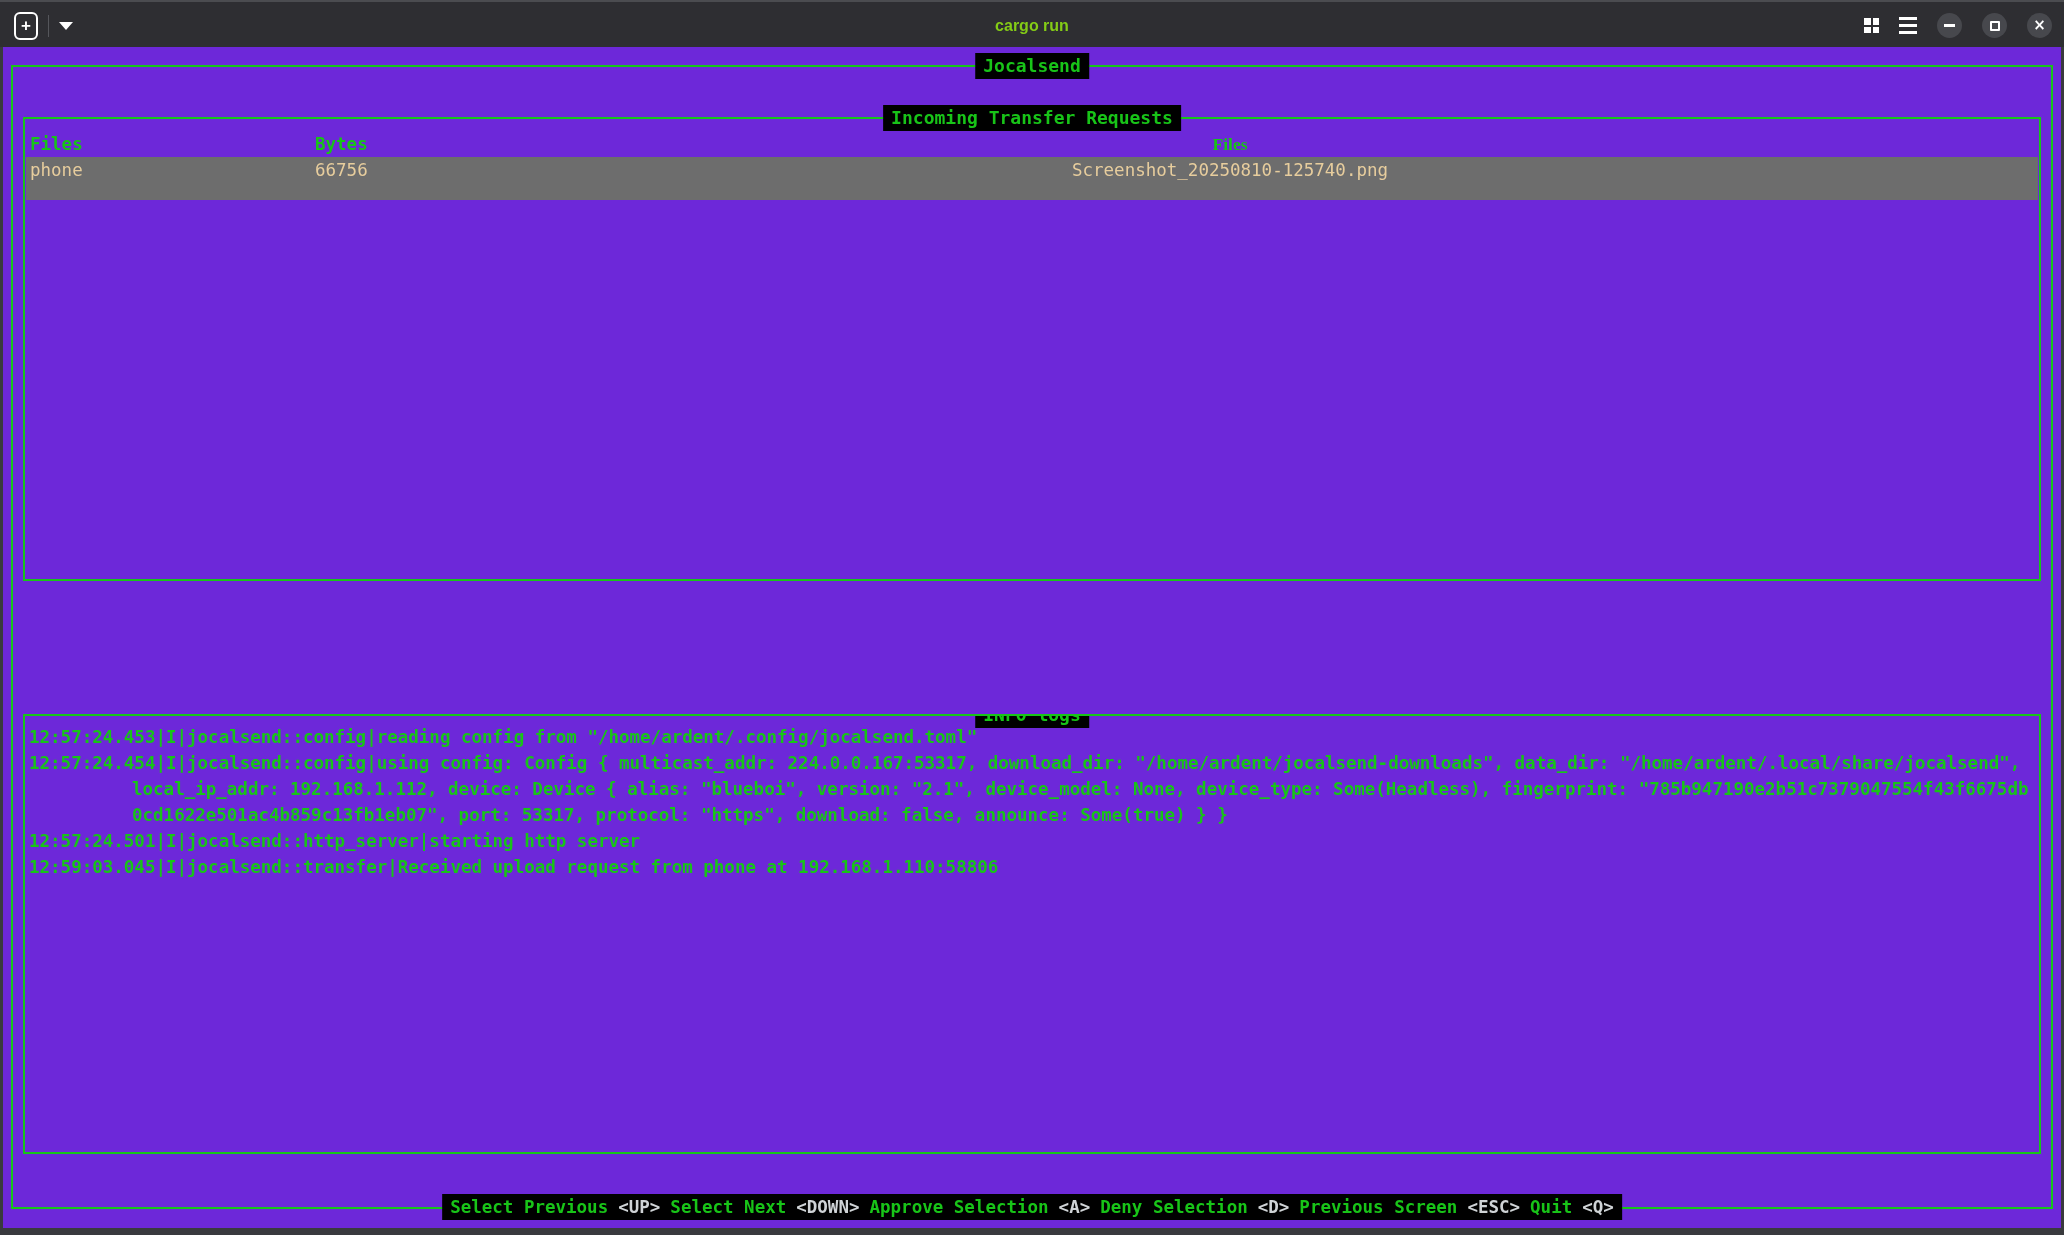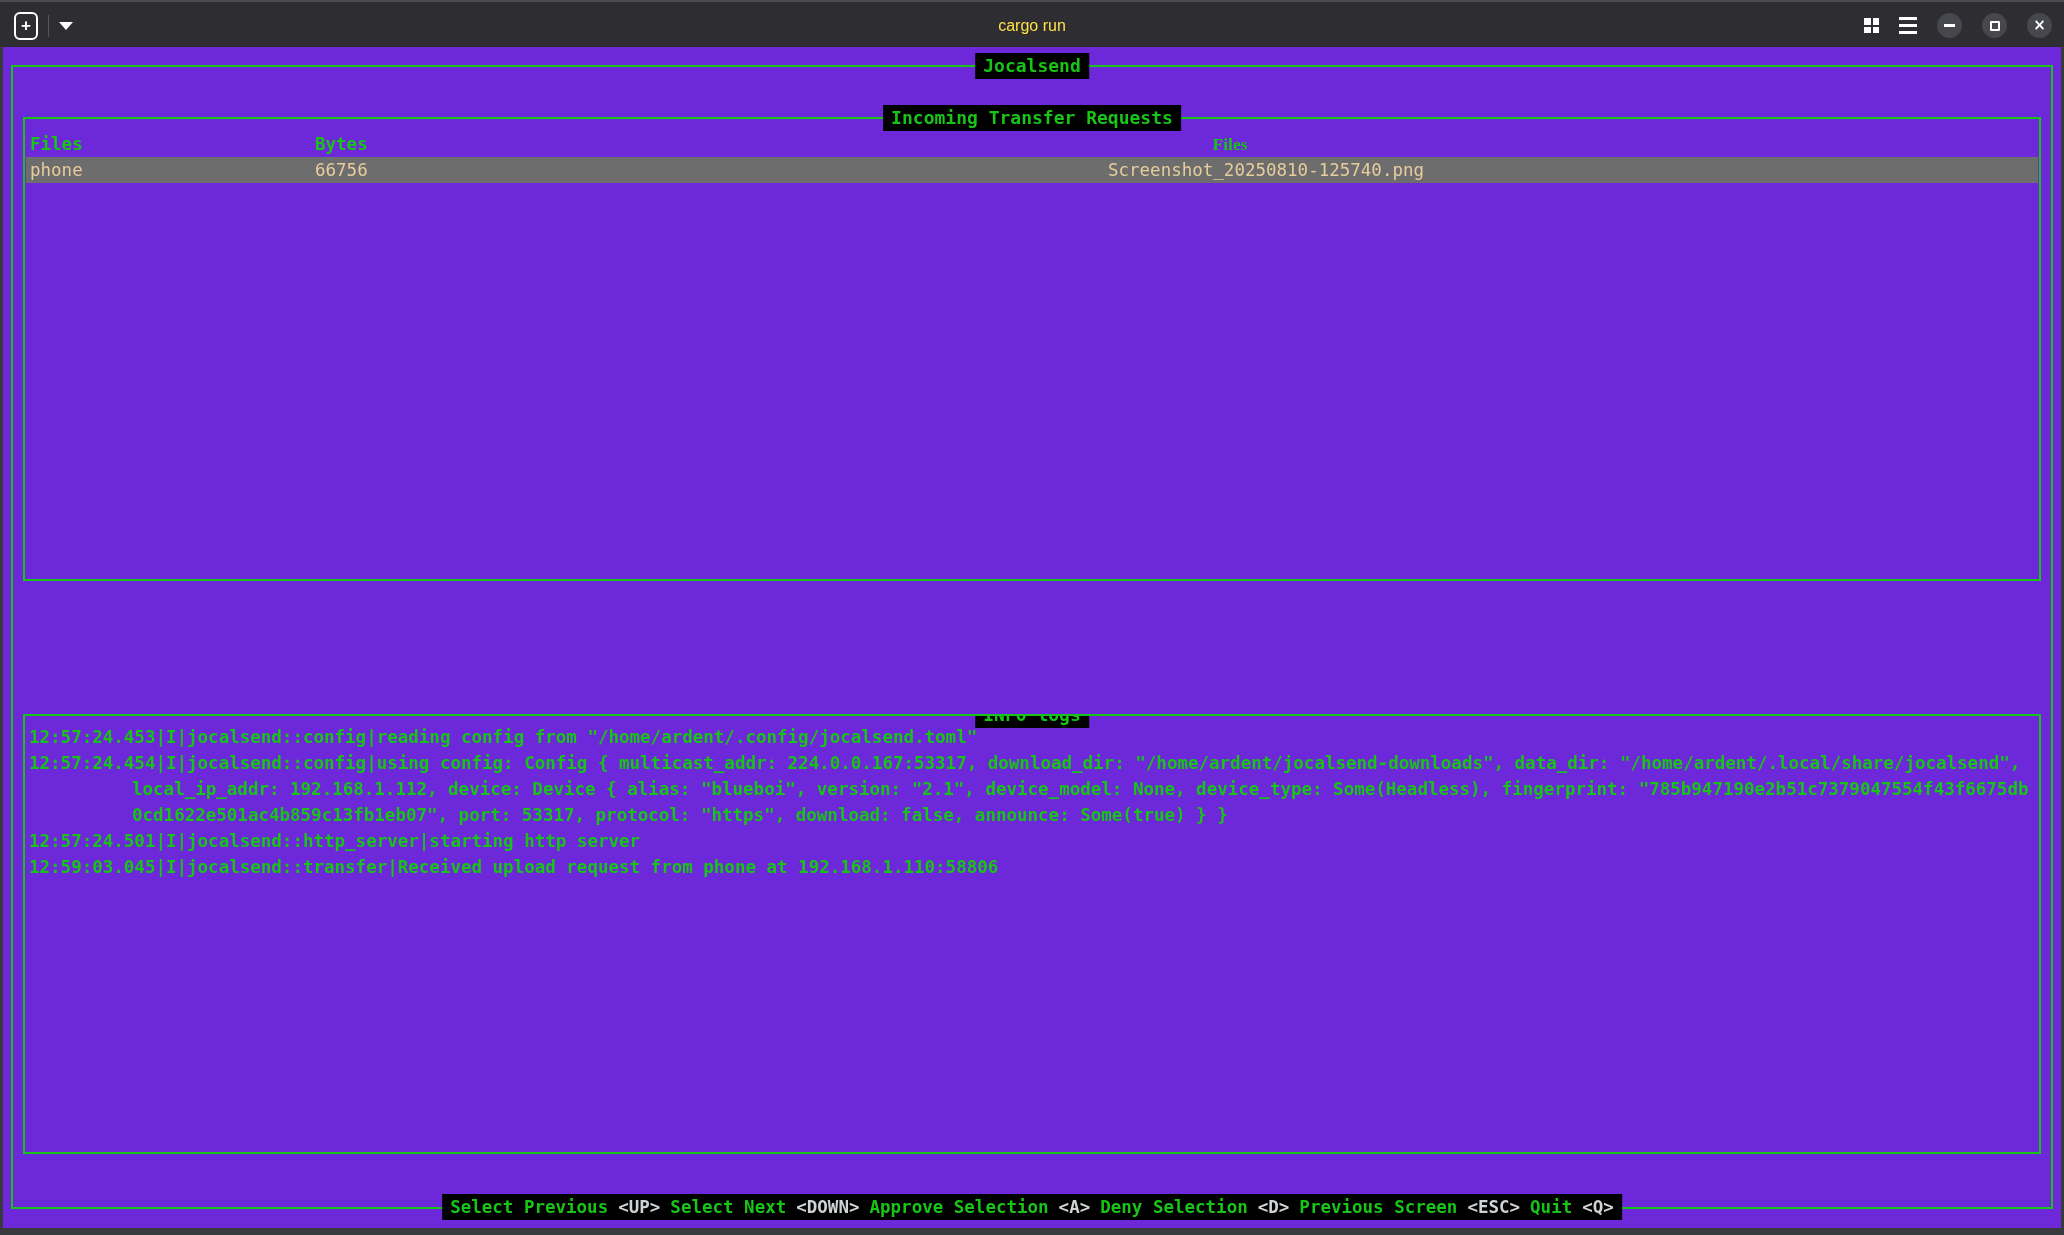--- a/index.html
+++ b/index.html
@@ -9,21 +9,21 @@
   
   .titlebar{
     position:absolute; top:0; left:0; width:2064px; height:47px;
     background:var(--titlebar-bg,#2e2e32);
     border-top:2px solid #4b4c50;
     font-family:"Liberation Sans", sans-serif;
   }
   .tb-title{
     position:absolute; left:0; right:0; top:0; height:47px;
     display:flex; align-items:center; justify-content:center;
-    color:#fde047; font-weight:normal; font-size:16px;
+    color:#84cc16; font-weight:bold; font-size:16px;
   }
   .tb-left{
     position:absolute; left:14px; top:0; height:47px;
     display:flex; align-items:center; gap:10px;
   }
   .newtab-btn{
     width:24px; height:28px; border:2px solid #fff; border-radius:6px;
     display:flex; align-items:center; justify-content:center;
     color:#fff; font-size:17px; font-weight:bold; line-height:1;
     background:transparent; cursor:default;
@@ -74,27 +74,27 @@
     position:absolute; top:14px; left:0; right:0; text-align:center;
     color:var(--accent-text,#d8b269);
   }
 
   .requests-box{ left:10px; top:50px; right:10px; height:464px; }
   .th{ position:absolute; top:12px; font-weight:bold; color:var(--green,#18c418); }
   .th-sender{ left:5px; }
   .th-bytes{ left:290px; }
   .th-files{ left:1205px; transform:translateX(-50%);font-family:Liberation Serif, serif; }
   .table-row{
-    position:absolute; top:38px; left:1px; right:1px; height:26px;
+    position:absolute; top:38px; left:1px; right:1px; height:43px;
     background:var(--row-bg,#6d6d6d); color:var(--row-text,#e7cd9d);
   }
   .td{ position:absolute; top:0; }
   .td-sender{ left:4px; }
   .td-bytes{ left:289px; }
-  .td-files{ left:1240px; transform:translateX(-50%); white-space:nowrap; }
+  .td-files{ left:1204px; transform:translateX(-50%); white-space:nowrap; }
 
   .logs-box{ left:10px; top:647px; right:10px; height:440px; padding:8px 4px; overflow:hidden; }
   .log-line{
     color:var(--green,#18c418); white-space:pre-wrap; word-break:break-all;
     padding-left:103px; text-indent:-103px;font-weight:bold;
   }
 
   .help-bar{
     position:absolute; bottom:-13px; left:50%; transform:translateX(-50%);
     background:#000; padding:0 8px; white-space:nowrap;

